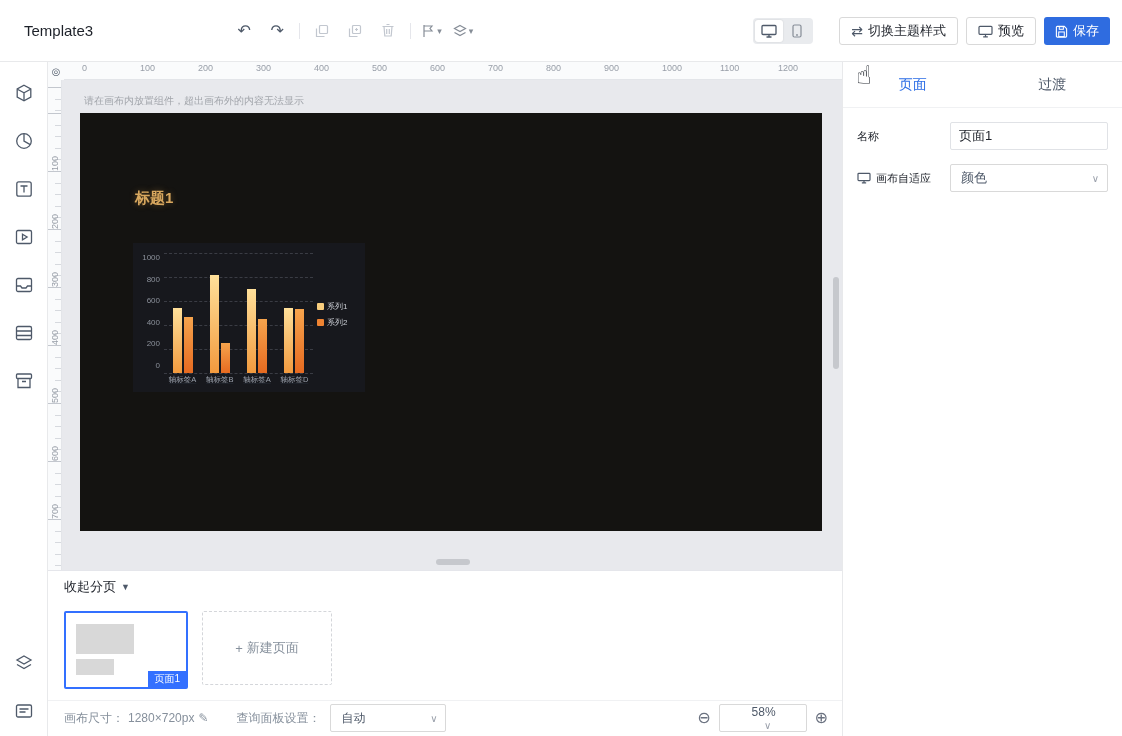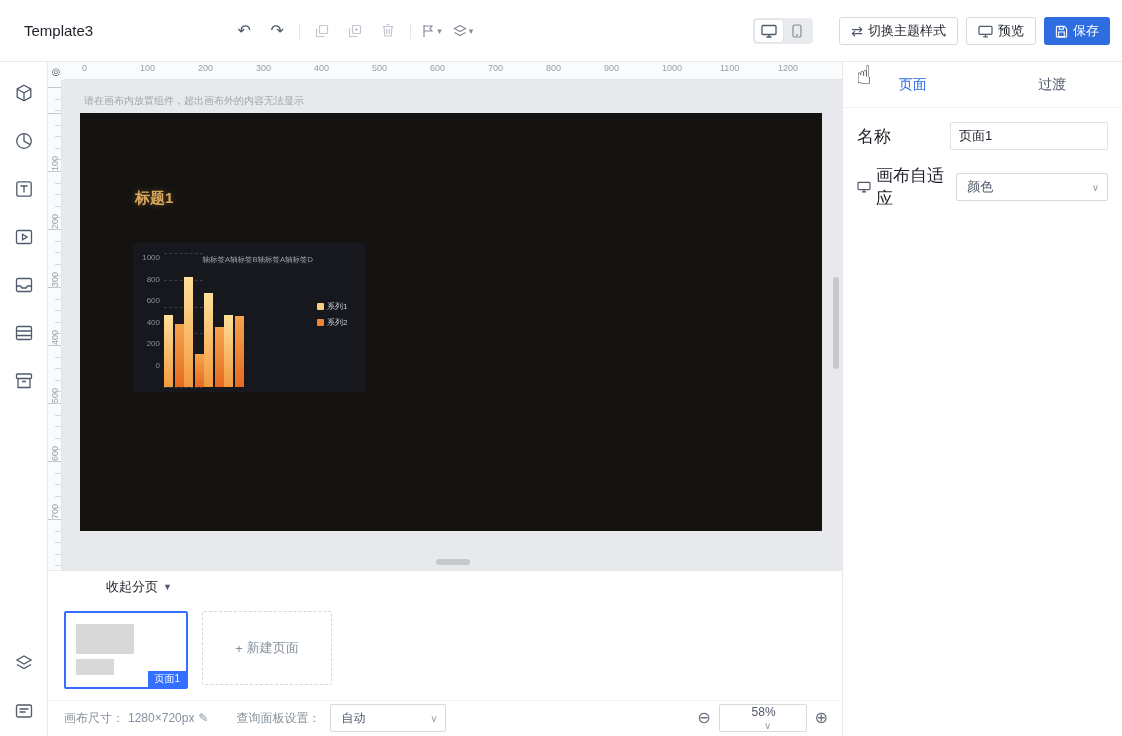--- a/index.html
+++ b/index.html
@@ -52,41 +52,41 @@
     background-position:0 33px,7px 33px;
     background-repeat:repeat-y; }
   .vnum { position:absolute; left:2px; font-size:9px; color:#989ea8; transform:rotate(-90deg); transform-origin:left top; white-space:nowrap; }
   .canvas-hint { position:absolute; left:36px; top:14px; font-size:10px; color:#a2a5ab; }
   .design-canvas { position:absolute; left:32px; top:33px; width:742px; height:418px; background:#141311; }
   .canvas-title { position:absolute; left:55px; top:76px; font-size:15px; font-weight:bold; color:#d9a85f; text-shadow:0 0 6px rgba(220,160,70,.35); }
 
   
   .chart-widget { position:absolute; left:53px; top:130px; width:232px; height:149px; background:#17181d; display:flex; padding:10px 4px 5px 4px; }
   .cw-y { width:27px; display:flex; flex-direction:column; justify-content:space-between; align-items:flex-end; padding:0 4px 17px 0; font-size:8px; color:#8b909a; }
-  .cw-mid { flex:1; display:flex; flex-direction:row;text-decoration:underline; }
+  .cw-mid { flex:1; display:flex; flex-direction:column;text-decoration:underline; }
   .cw-plot { flex:1; position:relative; }
   .gridline { position:absolute; left:0; right:0; border-top:1px dashed #3a3c44; }
   .cw-bars { position:absolute; left:0; right:0; top:0; bottom:0; display:flex; align-items:flex-end; justify-content:space-around; }
   .bar-group { display:flex; align-items:flex-end; gap:2px; height:100%; }
   .bar { width:9px; }
   .cw-x { height:14px; display:flex; align-items:center; font-size:7.5px; color:#9aa0ab; }
   .cw-x div { flex:1; text-align:center; white-space:nowrap; }
   .cw-legend { width:48px; display:flex; flex-direction:column; justify-content:center; gap:5px; font-size:8px; color:#c9ccd3; padding:0 0 12px 4px; }
   .legend-item { display:flex; align-items:center; gap:3px; }
   .legend-swatch { width:7px; height:7px; border-radius:1px; flex:none; }
 
   
   .vsb { position:absolute; right:3px; top:0; bottom:0; width:8px; }
   .vsb-thumb { position:absolute; right:0; top:197px; width:6px; height:92px; border-radius:3px; background:#c6c8cd; }
   .hsb-thumb { position:absolute; left:388px; bottom:5px; width:34px; height:6px; border-radius:3px; background:#c6c8cd; }
 
   
   .pages-panel { height:130px; background:#fff; border-top:1px solid #e5e6eb; }
   .pages-header { height:32px; display:flex; align-items:center; padding:0 16px; }
-  .collapse-btn { display:flex; align-items:center; gap:5px; color:#1d2129; font-size:13px; cursor:pointer;margin-left:42px; }
+  .collapse-btn { display:flex; align-items:center; gap:5px; color:#1d2129; font-size:13px; cursor:pointer; }
   .collapse-caret { font-size:9px; color:#4e5969; }
   .pages-links { margin-left:auto; display:flex; align-items:center; gap:26px; }
   .plink { display:flex; align-items:center; gap:4px; color:#2b6de5; font-size:12px; cursor:pointer; }
   .plink .gear { font-size:12px; }
   .thumbs-row { display:flex; align-items:flex-start; gap:14px; padding:8px 16px 0; }
   .page-thumb { position:relative; width:124px; height:78px; background:#fff; border:2px solid #3370ff; border-radius:2px; cursor:pointer; }
   .thumb-shape1 { position:absolute; left:10px; top:11px; width:58px; height:30px; background:#d8d8d8; }
   .thumb-shape2 { position:absolute; left:10px; top:46px; width:38px; height:16px; background:#d8d8d8; }
   .thumb-badge { position:absolute; right:0; bottom:0; background:#3370ff; color:#fff; font-size:10px; padding:1px 6px; }
   .new-page { width:130px; height:74px; border:1px dashed #d4d6da; border-radius:2px; display:flex; align-items:center; justify-content:center; gap:4px; color:#86909c; font-size:13px; cursor:pointer; background:#fff; }
@@ -100,21 +100,21 @@
   .fit-select { width:116px; margin-left:6px; }
   .sb-right { margin-left:auto; display:flex; align-items:center; gap:8px; }
   .zoom-circle { font-size:16px; color:#6b7280; cursor:pointer; line-height:1; }
   .zoom-select { width:88px;flex-direction:column; }
 
   
   .rp-tabs { display:flex; height:46px; border-bottom:1px solid #f0f1f3; }
   .rp-tab { flex:1; display:flex; align-items:center; justify-content:center; font-size:14px; color:#4e5969; cursor:pointer; background:#fff; }
   .rp-tab.active { color:#2b6de5; }
   .rp-row { display:flex; align-items:center; padding:0 14px; margin-top:14px; }
-  .rp-label { display:flex; align-items:center; gap:5px; font-size:17px; color:#1d2129; }
+  .rp-label { display:flex; align-items:center; gap:5px; font-size:11px; color:#1d2129; }
   .rp-control { margin-left:auto; width:158px; }
   .rp-input { width:158px; height:28px; border:1px solid #e0e2e6; border-radius:2px; padding:0 8px; font-size:13px; color:#1d2129; font-family:inherit; background:#fff; }
   .color-row { display:flex; align-items:center; gap:8px; margin-left:auto; width:158px; }
   .swatch { width:46px; height:22px; border:1px solid #d9d9d9; border-radius:2px; background:#141311; cursor:pointer; flex:none; box-shadow:inset 0 0 0 1px #fff; }
   .hex-input { flex:1; height:28px; border:1px solid #e0e2e6; border-radius:2px; padding:0 8px; font-size:12px; color:#1d2129; font-family:inherit; min-width:0; background:#fff; }
   .cursor-hand { position:absolute; left:856px; top:60px; font-size:26px; color:#1d2129; z-index:50; pointer-events:none; }
 
   svg { display:block; }
 </style>
 </head>

